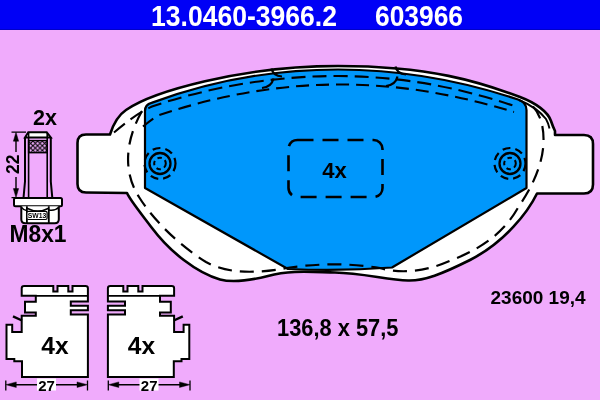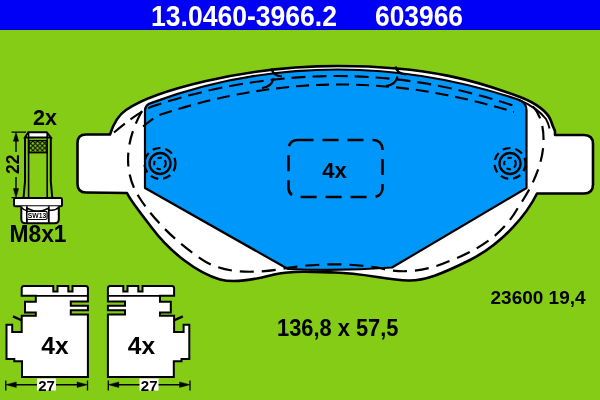--- a/index.html
+++ b/index.html
@@ -1,16 +1,16 @@
 <!DOCTYPE html>
 <html><head>
 <meta charset="utf-8">
 <style>
   html,body{margin:0;padding:0;background:#ffffff;}
-  #page{position:relative;width:600px;height:400px;overflow:hidden;background:#84cc16;
+  #page{position:relative;width:600px;height:400px;overflow:hidden;background:#f0abfc;
         font-family:"Liberation Sans", sans-serif;}
   svg{display:block;}
   text{font-family:"Liberation Sans", sans-serif;font-weight:bold;}
 </style>
 </head>
 <body>
 <div id="page">
 <svg width="600" height="400" viewBox="0 0 600 400">
   <defs>
     <pattern id="xh" width="4.7" height="4.7" patternUnits="userSpaceOnUse">

